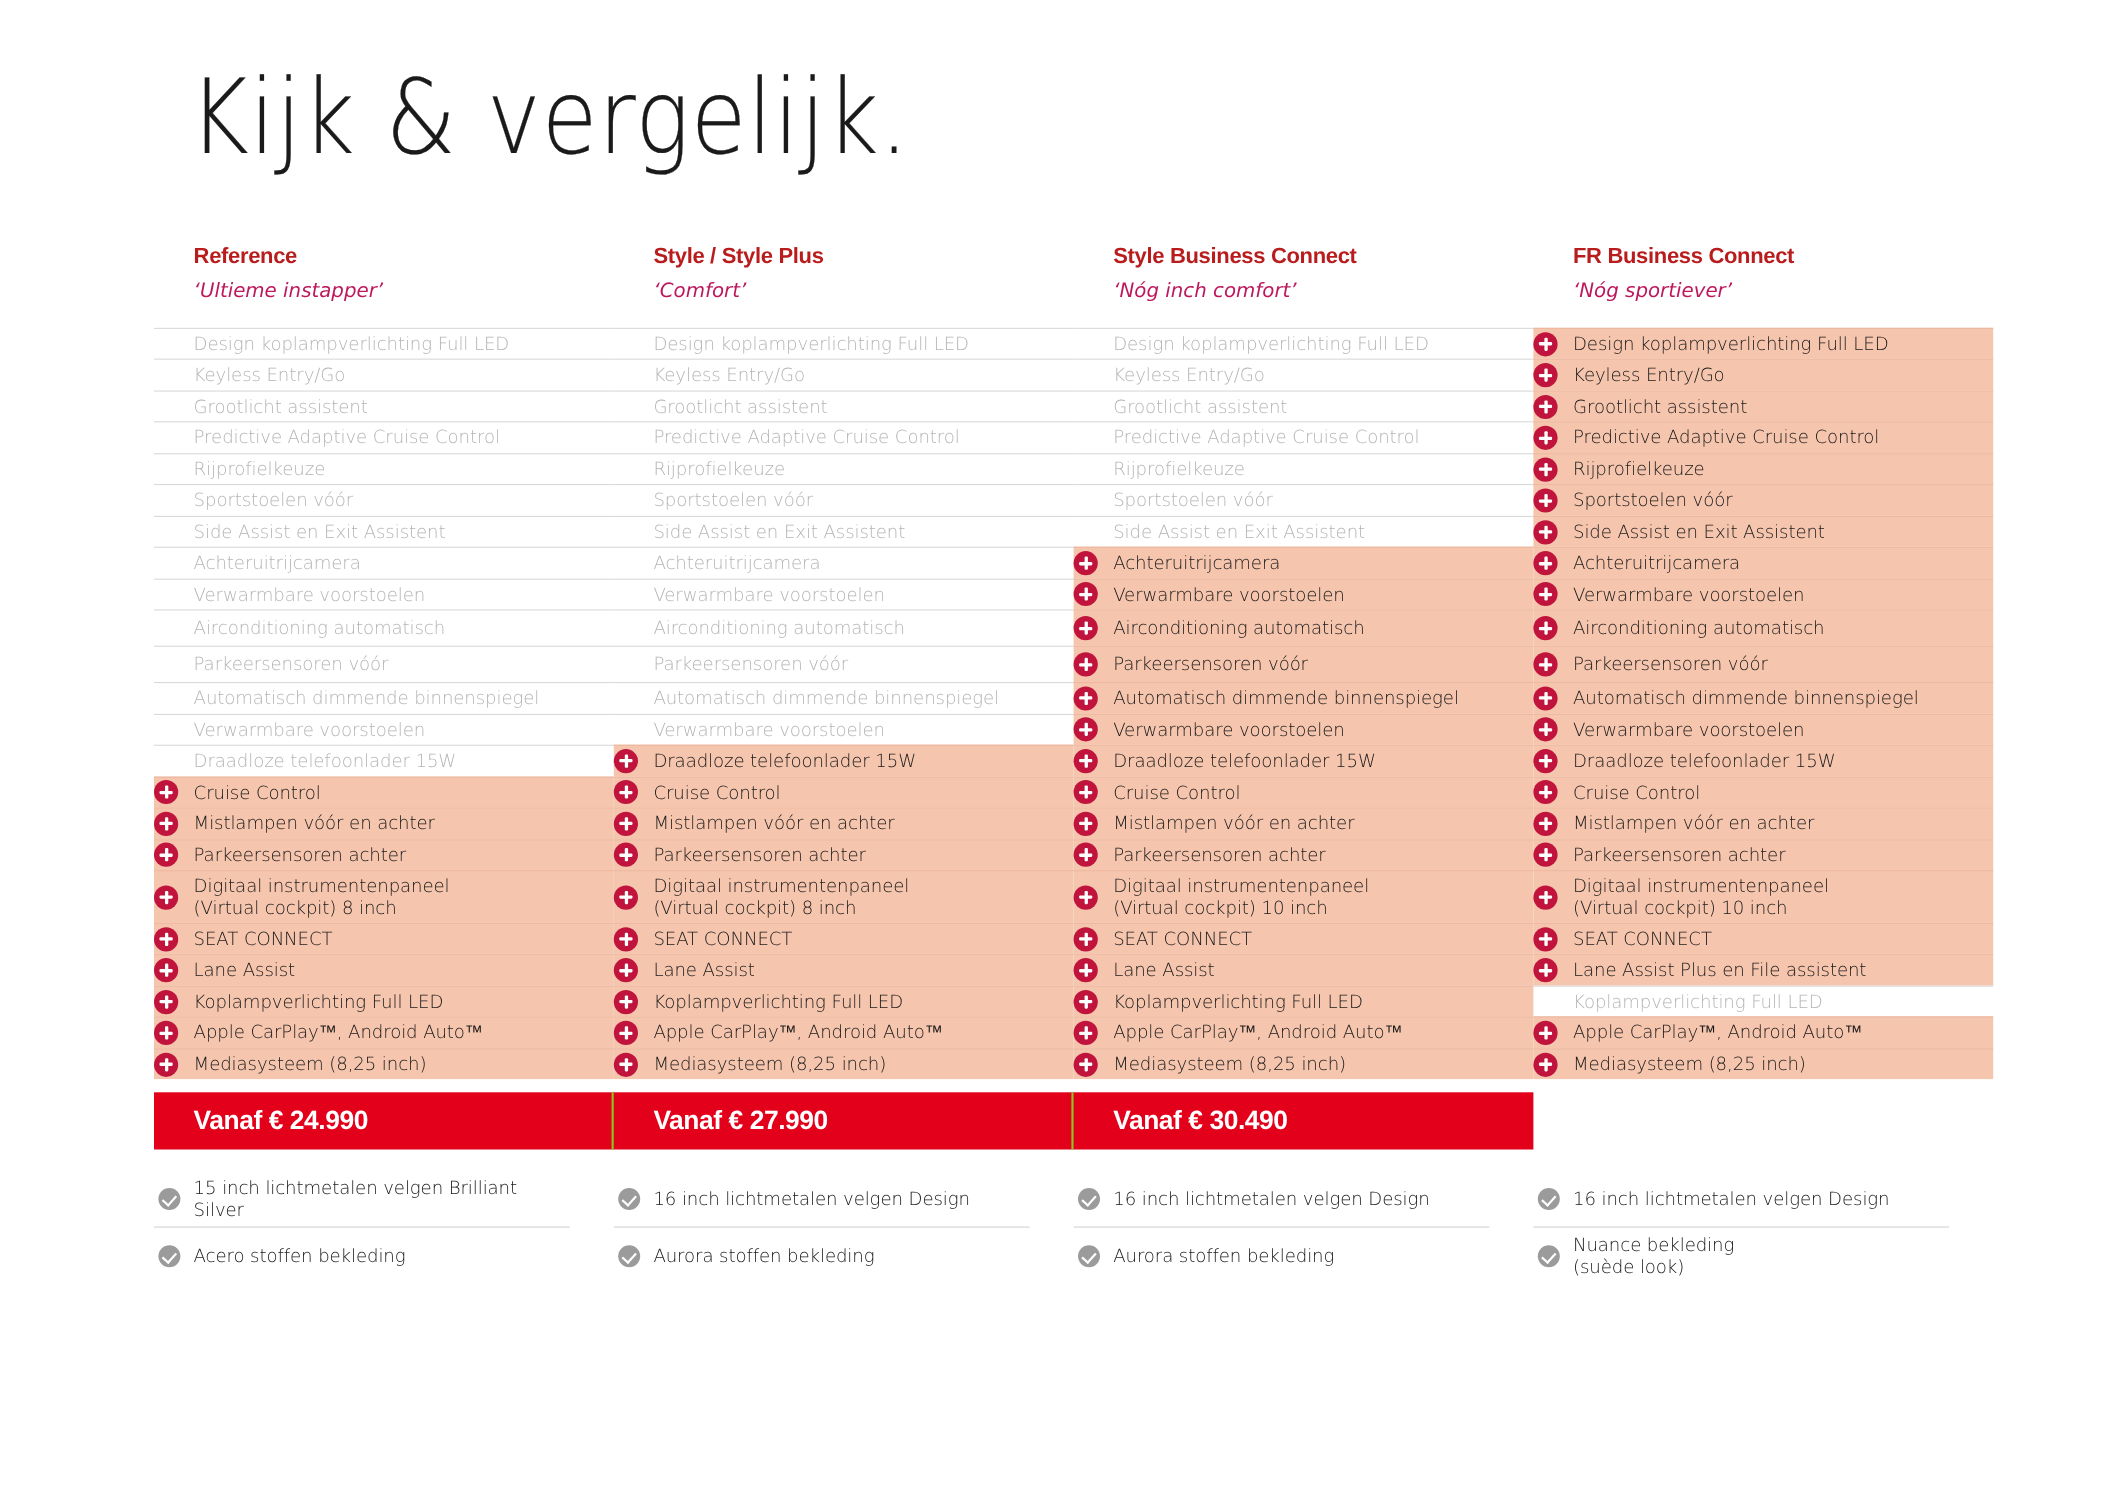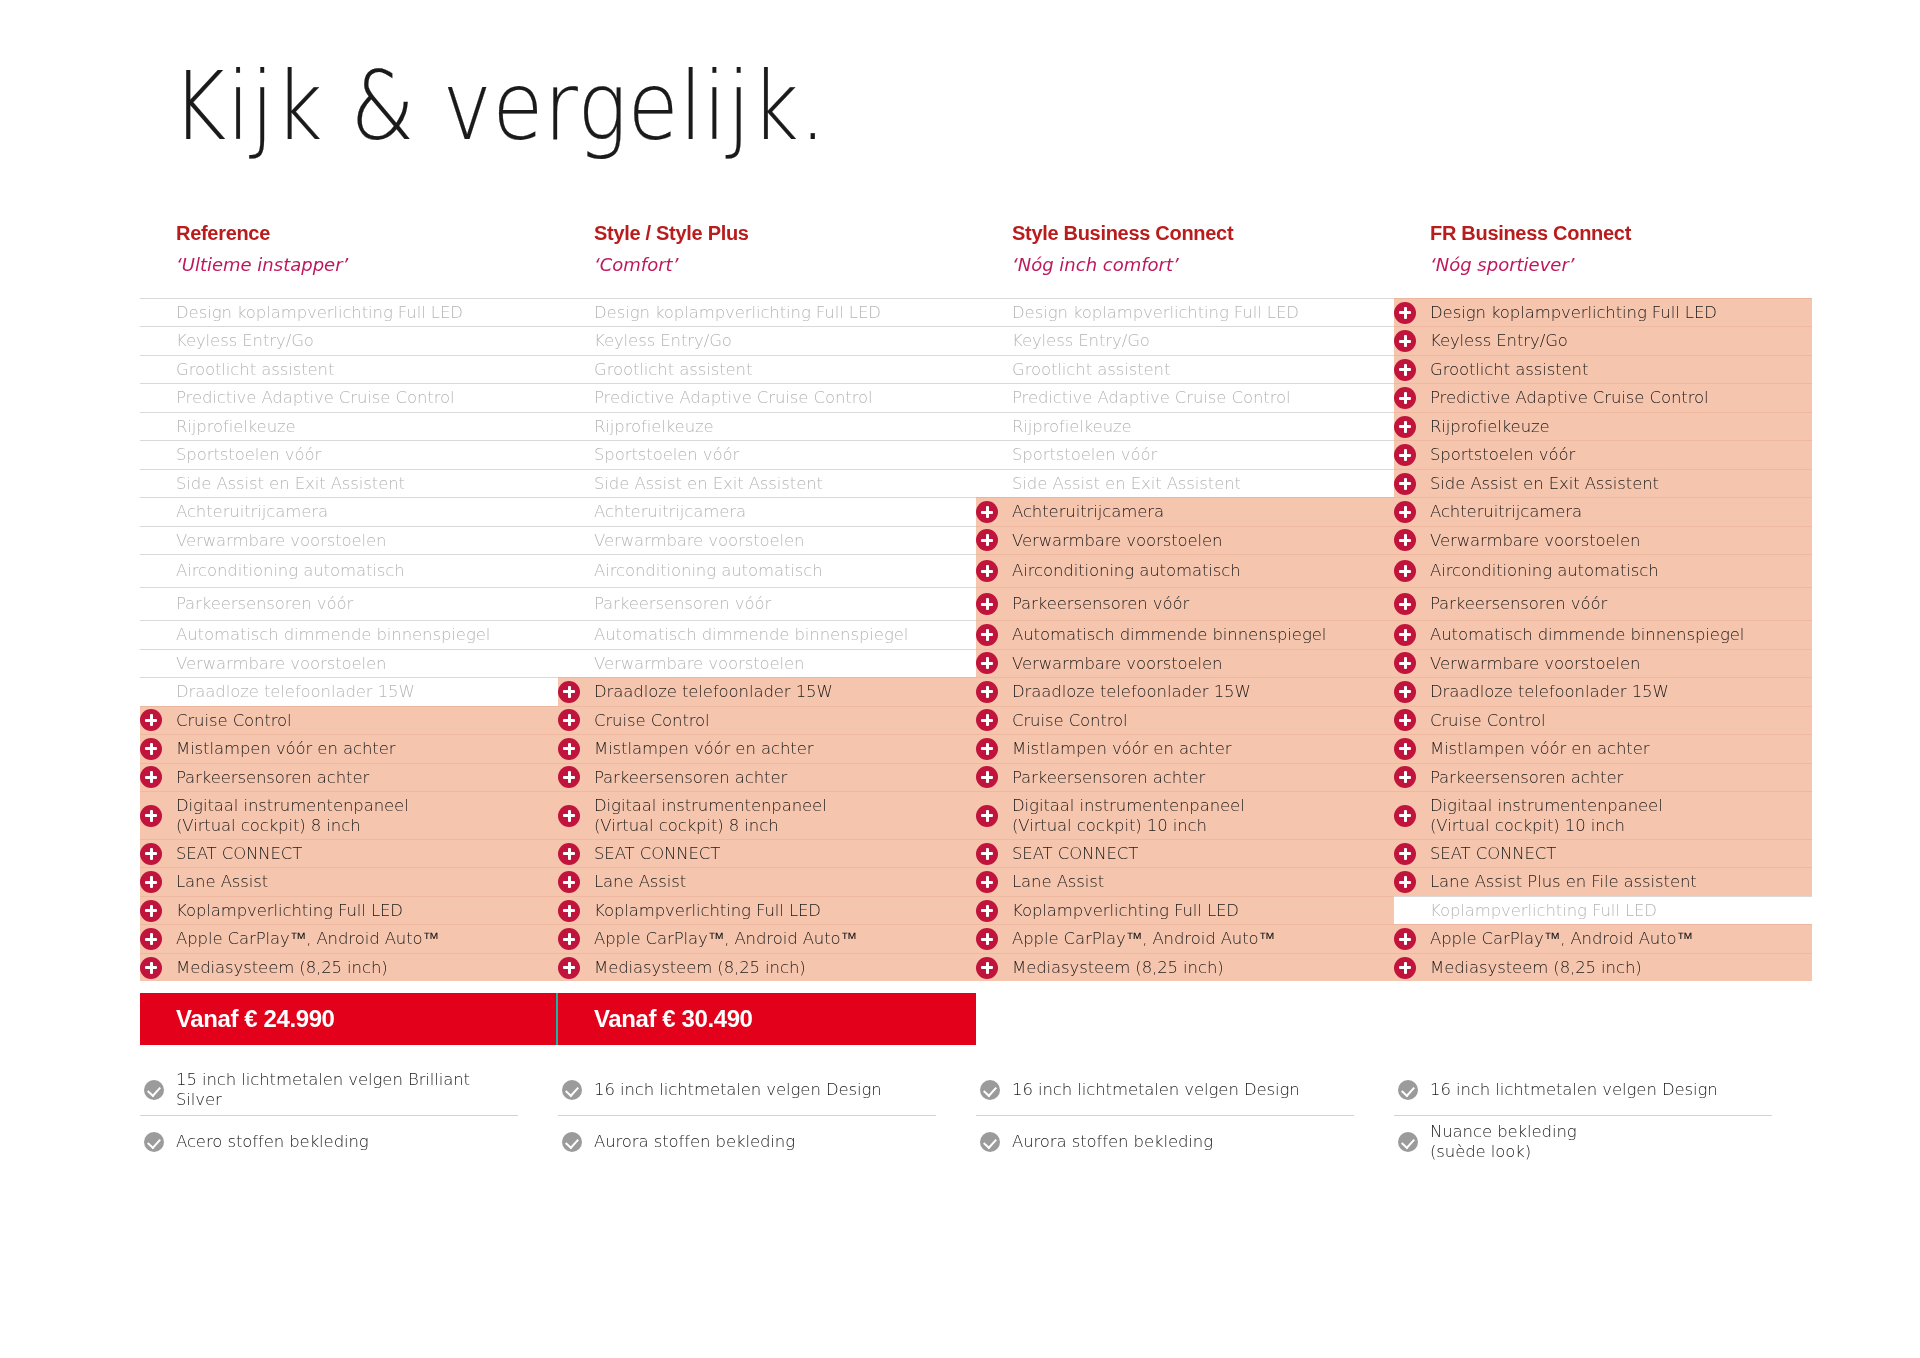--- a/index.html
+++ b/index.html
@@ -106,21 +106,21 @@
     height: 52px;
   }
   .price {
     background: #E2001A;
     color: #ffffff;
     font-size: 24px;
     font-weight: 700;
     letter-spacing: -0.4px;
     display: flex; align-items: center;
     padding-left: 36px;
-    border-right: 2px solid #14b8a6;
+    border-right: 2px solid #84cc16;
     font-family: "Liberation Sans", sans-serif;
   }
   .price:last-child { border-right: none; }
 
   
   .footer-row {
     position: absolute;
     left: 140px; top: 1032px;
     width: 1672px;
     display: grid;
@@ -530,20 +530,21 @@
           <div class="feat on">
             <span class="plus"></span>
             <span class="lbl">Mediasysteem (8,25 inch)</span>
           </div>
         </div>
       </div>
     </div>
 
   <div class="price-row">
       <div class="price">Vanaf € 24.990</div>
+      <div class="price">Vanaf € 27.990</div>
       <div class="price">Vanaf € 30.490</div>
     </div>
 
   <div class="footer-row">
       <div class="fcol">
         <div class="fitem">
           <span class="check"></span>
           <span class="flbl">15 inch lichtmetalen velgen Brilliant Silver</span>
         </div>
         <div class="fitem">

